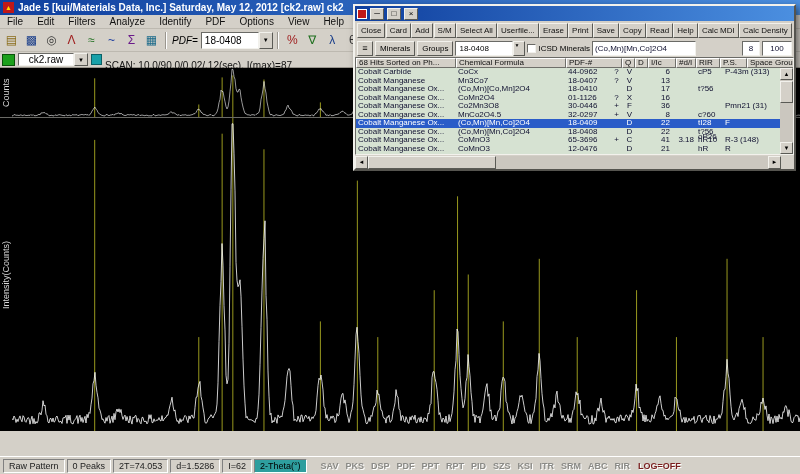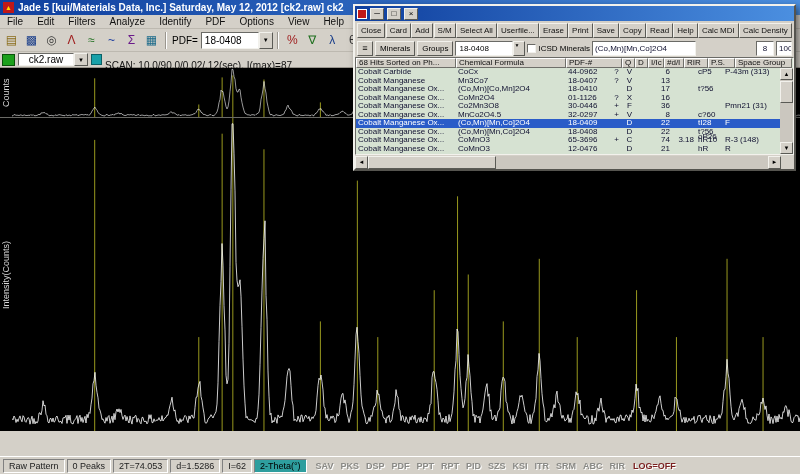--- a/index.html
+++ b/index.html
@@ -22,21 +22,21 @@
   .menubar{position:absolute;left:0;top:15px;width:800px;height:14px;display:flex;align-items:center;
     font-size:10px;color:#111;background:#d4d0c8;border-bottom:1px solid #bdb9b0;}
   .menu-item{padding:0 7px;white-space:nowrap;}
 
   
   .toolbar{position:absolute;left:0;top:29px;width:800px;height:23px;display:flex;align-items:center;
     gap:1px;padding:0 2px;background:#d4d0c8;border-bottom:1px solid #bdb9b0;}
   .tool-btn{width:19px;height:19px;display:flex;align-items:center;justify-content:center;
     font-size:12px;flex:0 0 auto;}
   .tb-sep{width:2px;height:17px;border-left:1px solid #9a968e;border-right:1px solid #fff;margin:0 3px;flex:0 0 auto;}
-  .tb-label{font-size:10px;margin:0 2px 0 1px;white-space:nowrap;}
+  .tb-label{font-size:10px;margin:0 2px 0 1px;white-space:nowrap;font-style:italic;}
   .combo{display:flex;align-items:stretch;height:17px;flex:0 0 auto;}
   .combo .combo-text{background:#fff;border:1px solid;border-color:#6a6a66 #f2f1ec #f2f1ec #6a6a66;
     font-size:10px;line-height:15px;padding:0 3px;white-space:nowrap;overflow:hidden;}
   .combo .combo-arrow{width:14px;background:#d4d0c8;border:1px solid;
     border-color:#f2f1ec #5a5a55 #5a5a55 #f2f1ec;font-size:6px;display:flex;align-items:center;justify-content:center;}
 
   
   .tabbar{position:absolute;left:0;top:52px;width:800px;height:16px;display:flex;align-items:center;
     gap:3px;padding:0 2px;background:#d4d0c8;border-bottom:1px solid #9a968e;}
   .swatch{width:13px;height:12px;background:#1ca01c;border:1px solid #0a520a;flex:0 0 auto;}
@@ -54,21 +54,21 @@
   
   #axis-strip{position:absolute;left:0;top:431px;width:800px;height:25px;background:#000;}
   .tick-label{position:absolute;top:4px;width:20px;text-align:center;color:#e8e8e8;font-size:9px;}
   .tick-mark{position:absolute;top:0;width:1px;height:3px;background:#e8e8e8;}
 
   
   .statusbar{position:absolute;left:0;top:456px;width:800px;height:18px;background:#d4d0c8;
     border-top:1px solid #fff;display:flex;align-items:center;gap:2px;padding:0 3px;font-size:9px;}
   .status-seg{border:1px solid;border-color:#808080 #fff #fff #808080;padding:1px 5px;white-space:nowrap;color:#222;}
   .status-axis{background:#2e9e9e;color:#000;}
-  .status-toggles{display:flex;gap:1px;margin-left:4px;}
+  .status-toggles{display:flex;gap:1px;margin-left:9px;}
   .status-toggle{color:#8a8a86;text-shadow:1px 1px 0 #fff;font-weight:bold;padding:1px 3px;white-space:nowrap;}
   .status-log{color:#7a1f1f;font-weight:bold;}
 
   
   .dialog{position:absolute;left:353px;top:4px;width:443px;height:167px;background:#d4d0c8;
     border:2px solid;border-color:#f2f1ec #55544f #55544f #f2f1ec;box-shadow:3px 3px 7px rgba(0,0,0,.5);}
   .dlg-titlebar{height:15px;background:linear-gradient(90deg,#0f3f9e,#4b8fe0);
     display:flex;align-items:center;gap:3px;padding:0 2px;}
   .dlg-icon{width:10px;height:10px;background:#c01818;border:1px solid #fff;flex:0 0 auto;}
   .dlg-title{flex:1;color:#fff;font-size:9.5px;font-weight:bold;white-space:nowrap;overflow:hidden;}
@@ -286,31 +286,31 @@
       <span class="raised mini-btn">Groups</span>
       <span class="mini-combo">
         <span class="combo-text" style="width:58px;">18-0408</span>
         <span class="combo-arrow raised">▼</span>
       </span>
       <span class="checkbox"></span>
       <span>ICSD Minerals</span>
       <span class="mini-field" style="width:104px;">(Co,Mn)[Mn,Co]2O4</span>
       <span class="spacer"></span>
       <span class="mini-field" style="width:18px;text-align:center;">8</span>
-      <span class="mini-field" style="width:16px;text-align:center;">100</span>
+      <span class="mini-field" style="width:30px;text-align:center;">100</span>
     </div>
 
     <div class="grid">
       <div class="grid-header" id="grid-header">
           <div class="th" style="width: 100px;">68 Hits Sorted on Ph...</div>
           <div class="th" style="width: 110px;">Chemical Formula</div>
           <div class="th" style="width: 56px;">PDF-#</div>
           <div class="th" style="width: 13px;">Q</div>
           <div class="th" style="width: 13px;">D</div>
-          <div class="th" style="width: 16px;">I/Ic</div>
+          <div class="th" style="width: 28px;">I/Ic</div>
           <div class="th" style="width: 20px;">#d/I</div>
           <div class="th" style="width: 24px;">RIR</div>
           <div class="th" style="width: 27px;">P.S.</div>
           <div class="th" style="width: 57px;">Space Group</div>
         </div>
       <div id="grid-body">
           <div class="tr">
             <div class="td" style="width: 100px;">Cobalt Carbide</div>
             <div class="td" style="width: 110px;">CoCx</div>
             <div class="td" style="width: 44px;">44-0962</div>
@@ -406,21 +406,21 @@
             <div class="td" style="width: 27px;">t?56</div>
             <div class="td" style="width: 57px;"></div>
           </div>
           <div class="tr">
             <div class="td" style="width: 100px;">Cobalt Manganese Ox...</div>
             <div class="td" style="width: 110px;">CoMnO3</div>
             <div class="td" style="width: 44px;">65-3696</div>
             <div class="td c" style="width: 13px;">+</div>
             <div class="td c" style="width: 13px;">C</div>
             <div class="td r" style="width: 16px;"></div>
-            <div class="td r" style="width: 20px;">74</div>
+            <div class="td r" style="width: 20px;">41</div>
             <div class="td r" style="width: 24px;">3.18</div>
             <div class="td" style="width: 27px;">hR10</div>
             <div class="td" style="width: 57px;">R-3 (148)</div>
           </div>
           <div class="tr">
             <div class="td" style="width: 100px;">Cobalt Manganese Ox...</div>
             <div class="td" style="width: 110px;">CoMnO3</div>
             <div class="td" style="width: 44px;">12-0476</div>
             <div class="td c" style="width: 13px;"></div>
             <div class="td c" style="width: 13px;">D</div>

